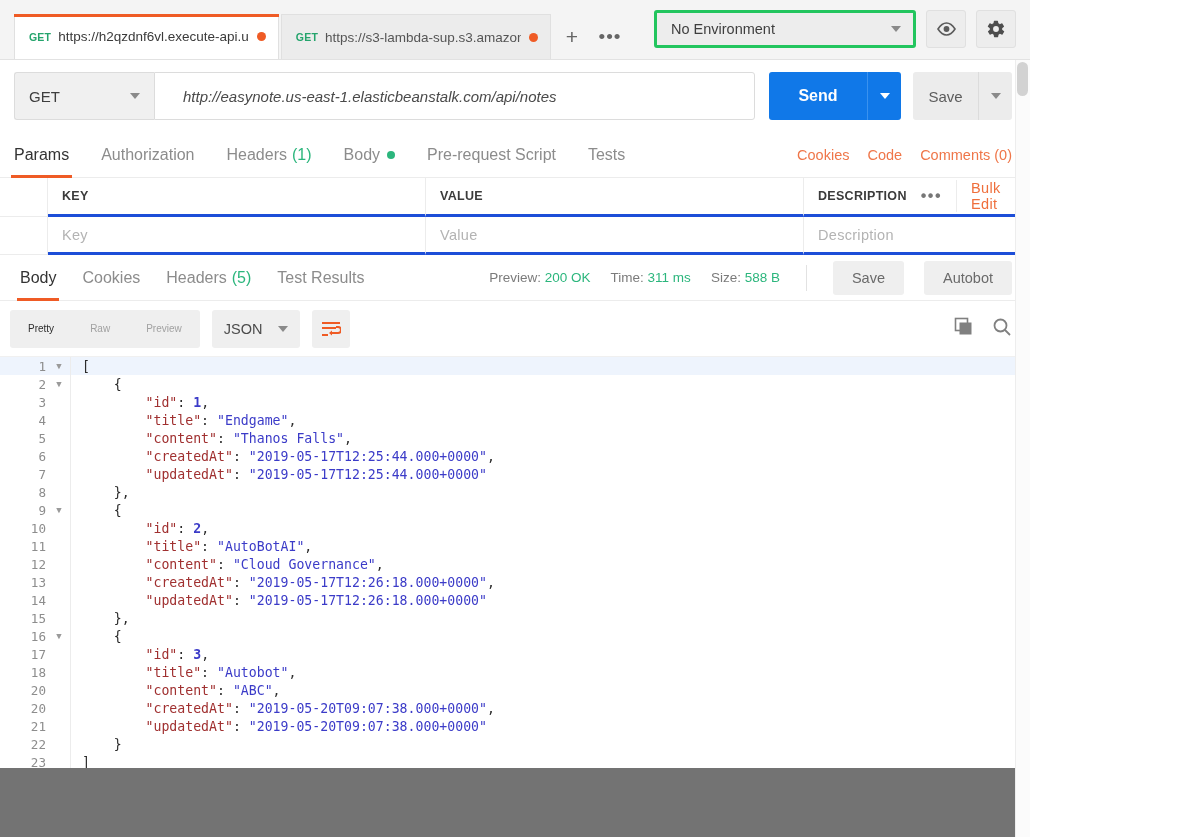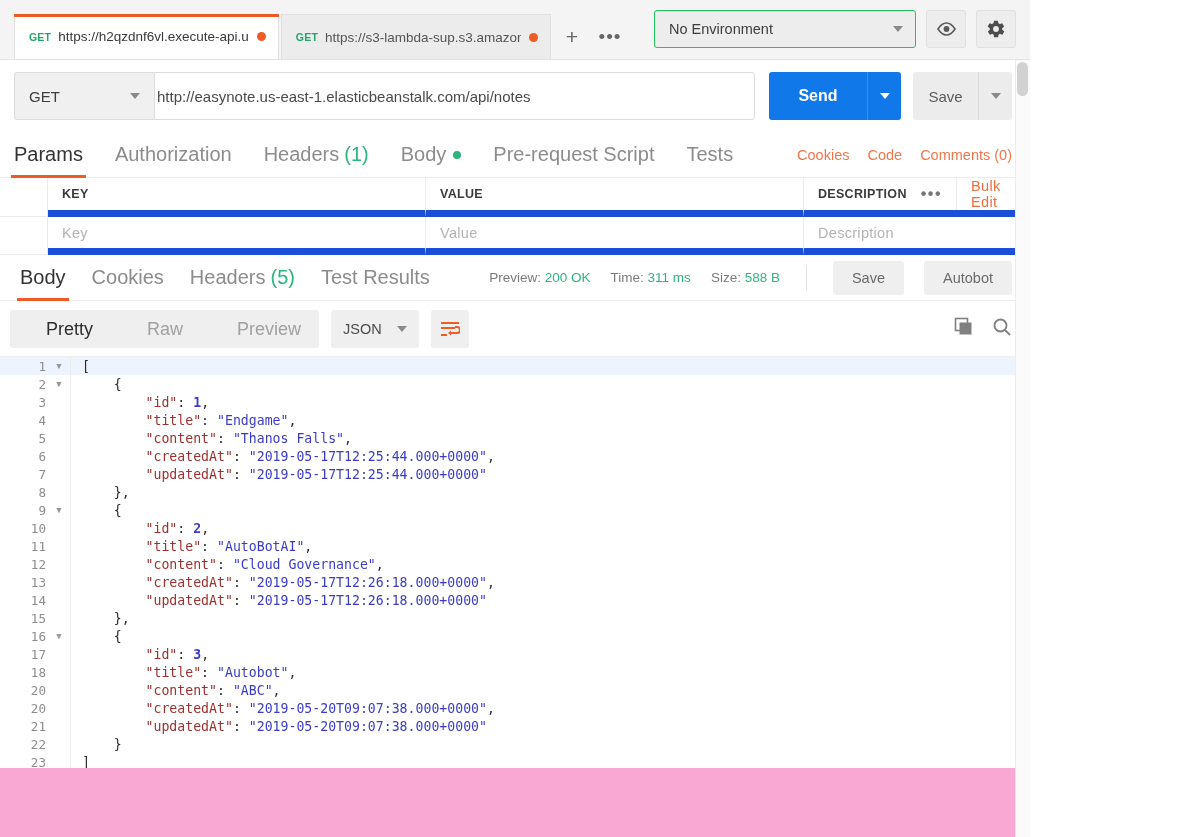--- a/index.html
+++ b/index.html
@@ -4,21 +4,21 @@
 <style>
   * { box-sizing: border-box; }
   html, body {
     margin: 0; padding: 0;
     width: 1202px; height: 837px;
     overflow: hidden;
     background: #ffffff;
     font-family: "Liberation Sans", sans-serif;
     color: #333;
   }
-  .app { position: relative; width: 1030px; height: 837px; background:#f9a8d4; }
+  .app { position: relative; width: 1030px; height: 837px; background:#737373; }
 
   
   .topbar {
     position: relative;
     height: 60px;
     background: #f4f4f4;
     border-bottom: 1px solid #e2e2e2;
     display: flex;
     align-items: flex-end;
   }
@@ -75,21 +75,21 @@
     color:#666; font-size:21px; cursor:pointer;
   }
   .tab-more { font-size: 19px; letter-spacing:1px; }
 
   .topbar-right {
     position:absolute; right:14px; top:10px;
     display:flex; align-items:center; gap:10px;
   }
   .env-select {
     width: 262px; height: 38px;
-    background:#ededed; border:1px solid #22c55e; border-radius:3px;
+    background:#ededed; border:3px solid #22c55e; border-radius:3px;
     display:flex; align-items:center; justify-content:space-between;
     padding: 0 12px 0 14px;
     font-size:14.5px; color:#3e3e3e; cursor:pointer;
   }
   .caret { width:0;height:0;border-left:5px solid transparent;border-right:5px solid transparent;border-top:6px solid #8a8a8a; }
   .icon-btn {
     width:40px;height:38px;background:#ededed;border:1px solid #e0e0e0;border-radius:3px;
     display:flex;align-items:center;justify-content:center;cursor:pointer;color:#5b5b5b;
   }
 
@@ -122,22 +122,22 @@
     background:#f0f0f0; border:1px solid #dcdcdc; border-right:none;
     border-radius:3px 0 0 3px;
     display:flex; align-items:center; justify-content:space-between;
     padding: 0 14px; font-size:15px; color:#3e3e3e; cursor:pointer;
   }
   .url-input {
     flex: 1; height: 48px;
     background:#fff; border:1px solid #dcdcdc;
     border-radius:0 3px 3px 0;
     display:flex; align-items:center;
-    padding: 0 2px; font-size:15px; color:#4a4a4a;
-    overflow:hidden; white-space:nowrap;
+    padding: 0 28px; font-size:15px; color:#4a4a4a;
+    overflow:hidden; white-space:nowrap;font-style:italic;
   }
   .send-group { display:flex; margin-left:14px;border-radius:18px; }
   .btn-send {
     height:48px; width:98px;
     background:#1078e8; color:#fff; font-weight:bold; font-size:16px;
     display:flex;align-items:center;justify-content:center;
     border-radius:3px 0 0 3px; cursor:pointer;
   }
   .btn-send-caret {
     height:48px; width:34px; background:#1078e8;
@@ -158,38 +158,38 @@
 
   
   .reqtabs {
     height: 46px; display:flex; align-items:center;
     padding: 0 18px 0 14px;
     border-bottom:1px solid #ececec;
     background:#fff;
   }
   .rtab {
     position:relative; height:46px; display:flex; align-items:center;
-    margin-right: 32px; font-size:20px; color:#8c8c8c; cursor:pointer;
+    margin-right: 32px; font-size:16px; color:#8c8c8c; cursor:pointer;
   }
   .rtab.active { color:#333; }
   .rtab.active::after {
     content:""; position:absolute; left:-3px; right:-3px; bottom:0; height:3px; background:#ef5b25;
   }
   .rtab .count { color:#2cb67d; margin-left:5px; }
   .rtab .greendot { width:8px;height:8px;border-radius:50%;background:#2cb67d;margin-left:7px; }
   .reqtabs-right { margin-left:auto; display:flex; align-items:center; gap:18px; color:#ef7649; font-size:14.5px; }
   .reqtabs-right span { cursor:pointer; }
 
   
   .ptable { background:#fff; }
   .prow { display:flex; height: 38px; align-items:stretch; }
   .prow.head { height:39px; }
   .pcheck { width:48px; border-right:1px solid #ececec; border-bottom:1px solid #ececec; }
   .pcell {
-    border-right:1px solid #ececec; border-bottom:7px solid #1d4ed8;
+    border-right:1px solid #ececec; border-bottom:3px solid #1d4ed8;
     display:flex; align-items:center; padding: 0 14px;
     font-size:12.5px; font-weight:bold; color:#3b3b3b; letter-spacing:.3px;
   }
   .prow.body .pcell { font-weight:normal; font-size:14.5px; color:#b3b3b3; }
   .pcell.key { width: 378px; }
   .pcell.value { width: 378px; }
   .pcell.desc { flex:1; border-right:none; }
   .phead-tools { display:flex; align-items:center; gap:0; margin-left:auto; }
   .dots-btn { color:#777; font-size:16px; letter-spacing:1.5px; padding: 0 14px; cursor:pointer; }
   .bulk-edit { color:#ef6f3c; font-size:14.5px; font-weight:normal; padding-left:14px; border-left:1px solid #ececec; cursor:pointer; }
@@ -205,21 +205,21 @@
   .resp-meta b { font-weight:normal; color:#2cb67d;margin-top:40px; }
   .meta-sep { width:1px; height:26px; background:#e2e2e2; margin:0 6px; }
   .gbtn {
     height:34px; padding: 0 19px; background:#efefef; border-radius:3px;
     display:flex;align-items:center;justify-content:center; font-size:14.5px; color:#6a6a6a; cursor:pointer;
   }
 
   
   .bodybar { height: 55px; display:flex; align-items:center; padding: 0 18px 0 10px; background:#fff; }
   .seg { display:flex; background:#efefef; border-radius:3px; height:38px; align-items:center; }
-  .seg-item { padding: 0 18px; font-size:18px; color:#a1a1a1; line-height:38px; cursor:pointer;margin-left:18px; }
+  .seg-item { padding: 0 18px; font-size:10px; color:#a1a1a1; line-height:38px; cursor:pointer; }
   .seg-item.active { color:#2e2e2e; }
   .fmt-select {
     margin-left:12px; height:38px; width:88px; background:#efefef; border-radius:3px;
     display:flex; align-items:center; justify-content:space-between; padding: 0 12px;
     font-size:14.5px; color:#4b4b4b; cursor:pointer;
   }
   .wrap-btn {
     margin-left:12px; height:38px; width:38px; background:#efefef; border-radius:3px;
     display:flex; align-items:center; justify-content:center; cursor:pointer;
   }

